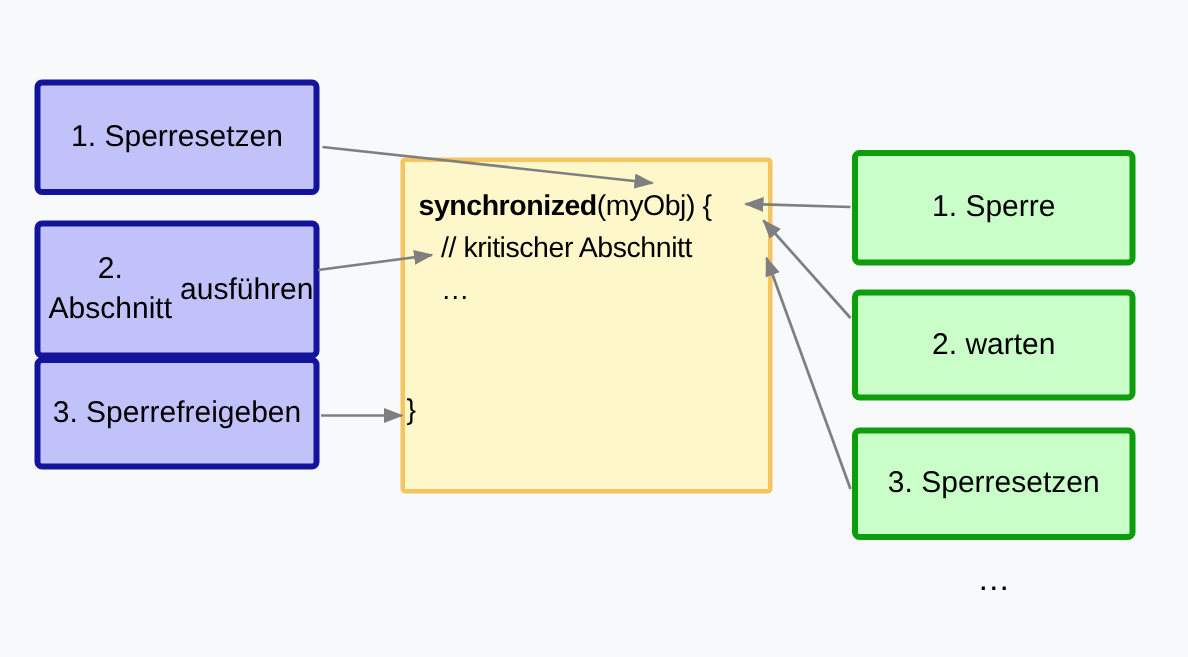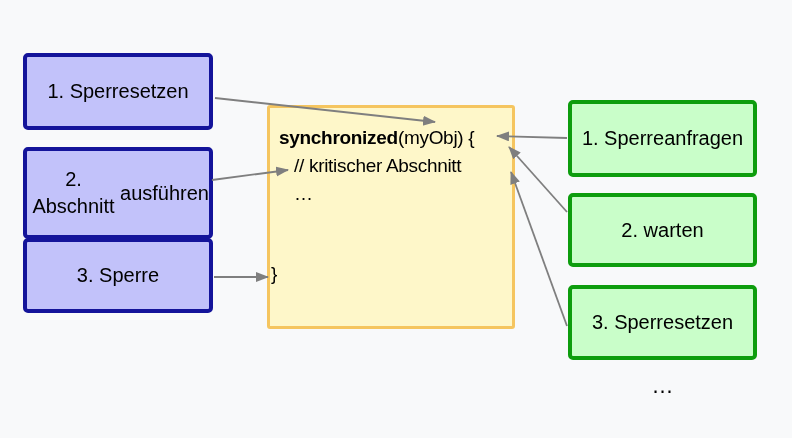--- a/index.html
+++ b/index.html
@@ -102,32 +102,32 @@
   <div class="step-box purple" id="p1">
     <div>1. Sperre</div>
     <div>setzen</div>
   </div>
   <div class="step-box purple" id="p2">
     <div>2. Abschnitt</div>
     <div>ausführen</div>
   </div>
   <div class="step-box purple" id="p3">
     <div>3. Sperre</div>
+    <div>freigeben</div>
   </div>
 
   <div class="code-box">
     <div class="code-line" id="code-line-1"><b>synchronized</b><span>(myObj) {</span></div>
     <div class="code-line" id="code-line-2">// kritischer Abschnitt</div>
     <div class="code-line" id="code-line-3">…</div>
     <div class="code-line" id="code-line-4">}</div>
   </div>
 
   <div class="step-box green" id="g1">
     <div>1. Sperre</div>
-    <div>anfragen</div>
   </div>
   <div class="step-box green" id="g2">
     <div>2. warten</div>
     <div></div>
   </div>
   <div class="step-box green" id="g3">
     <div>3. Sperre</div>
     <div>setzen</div>
   </div>
 

